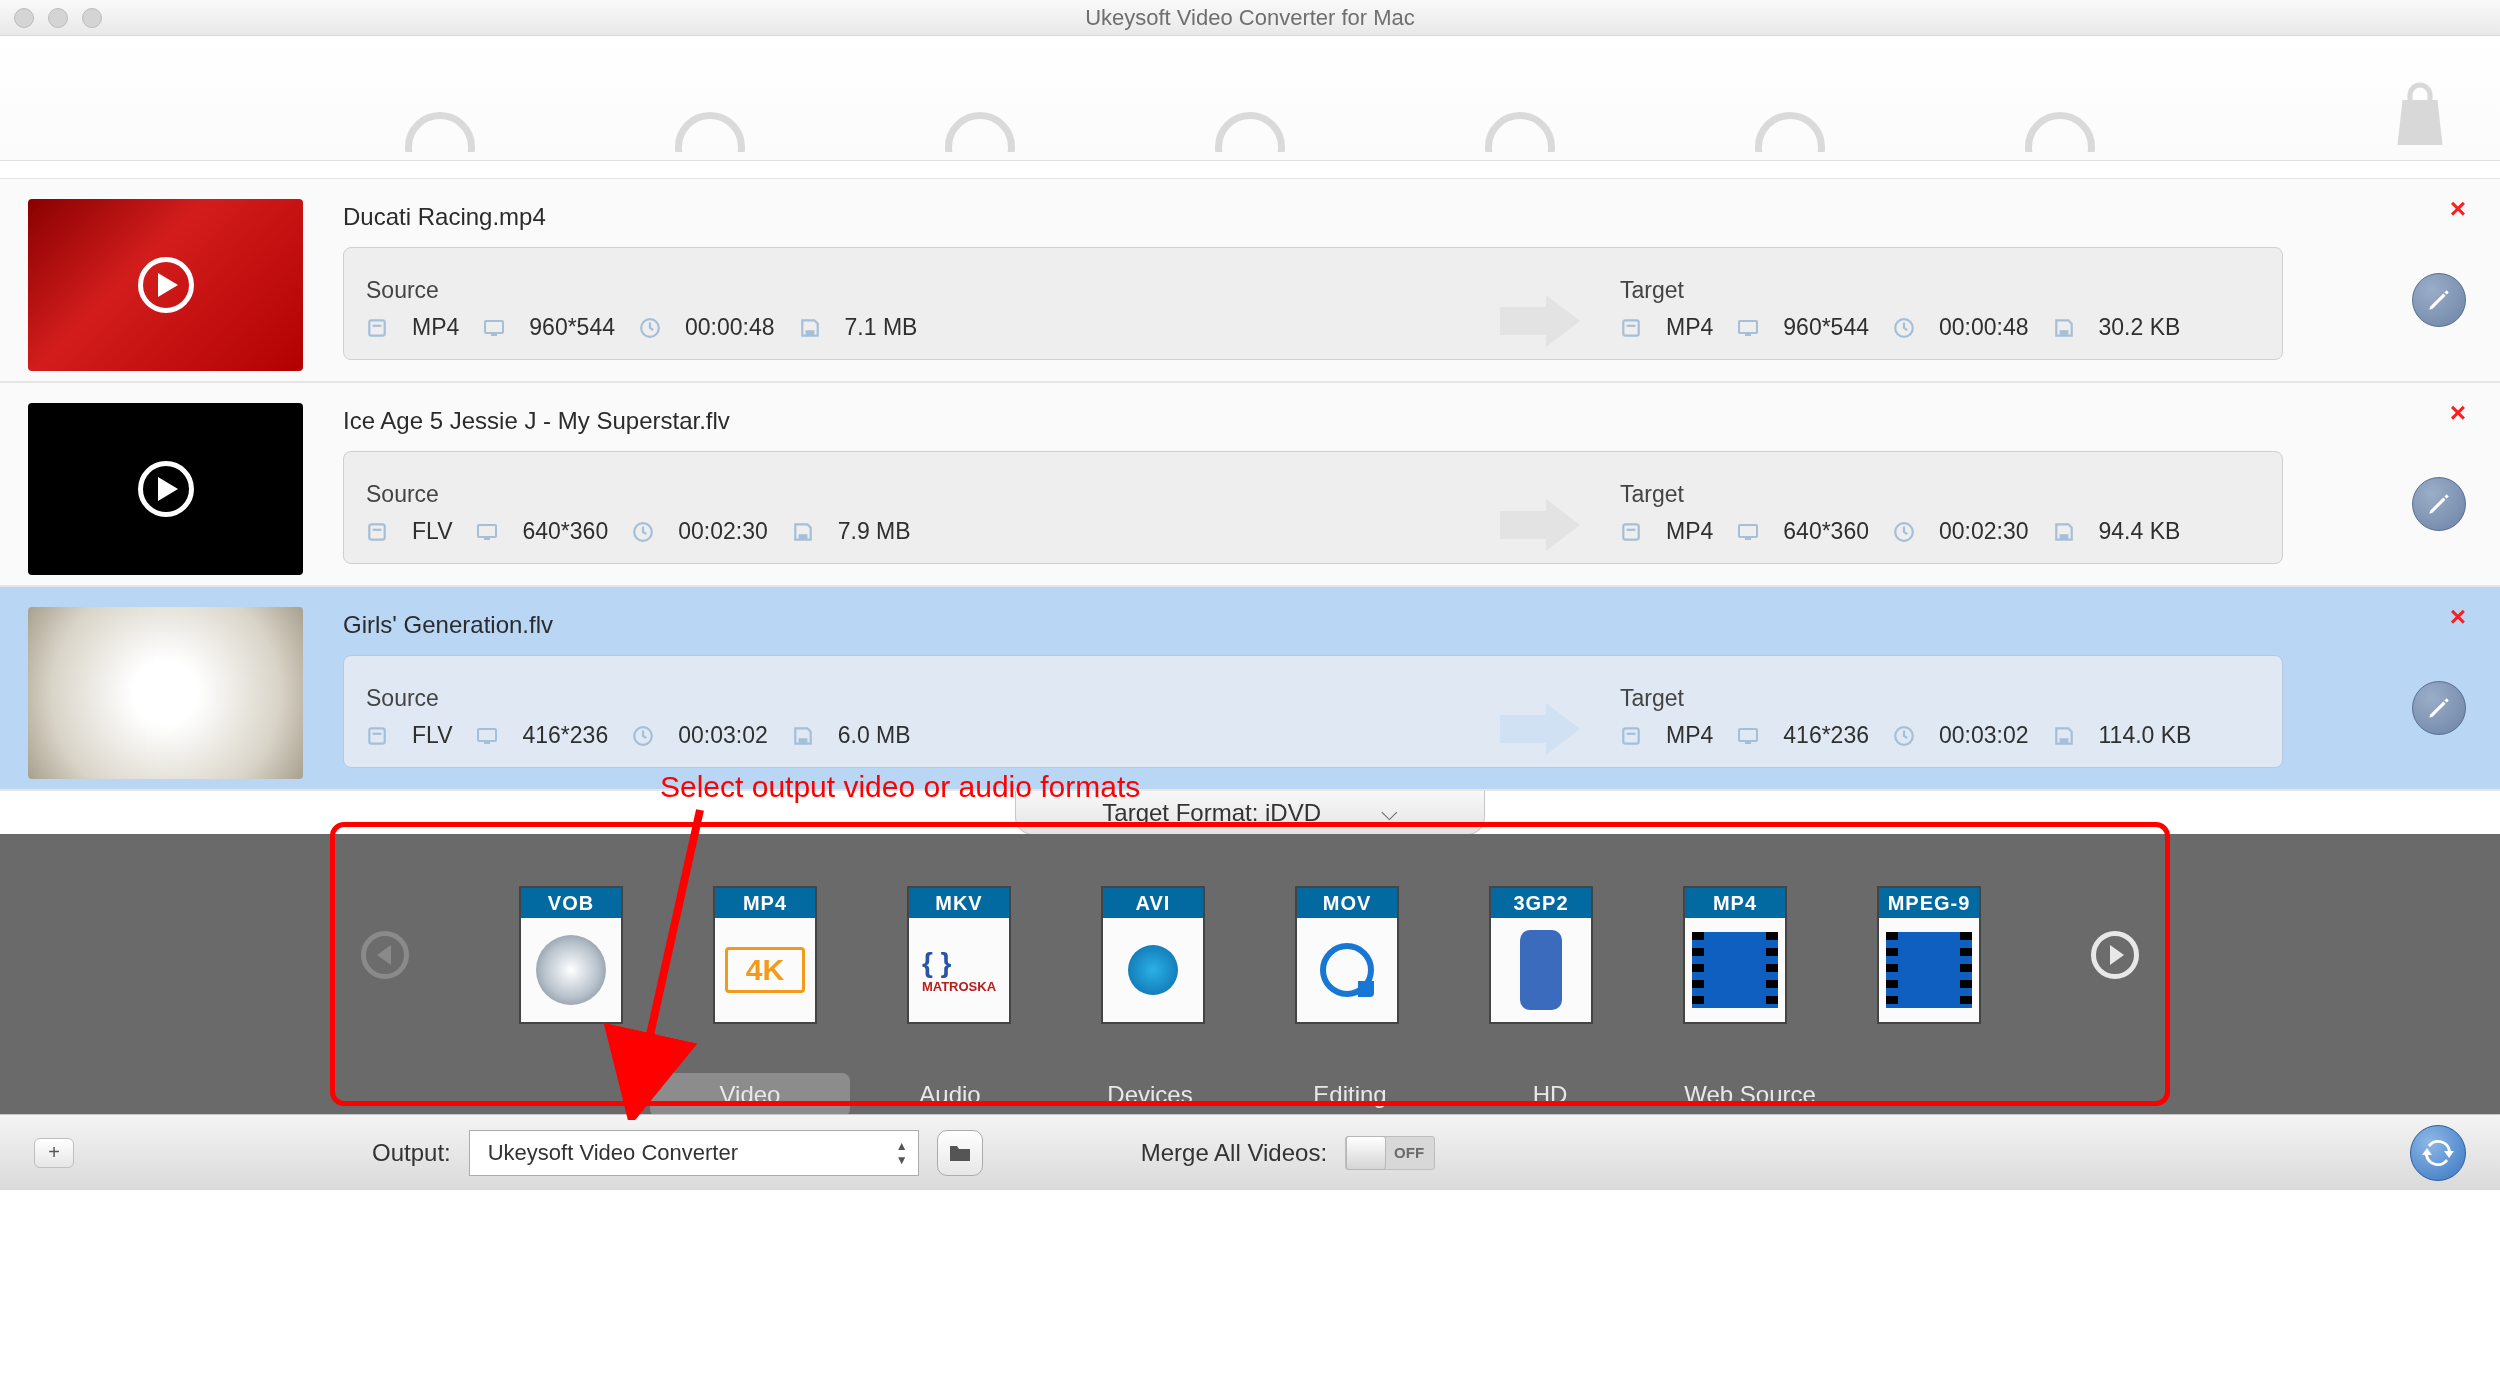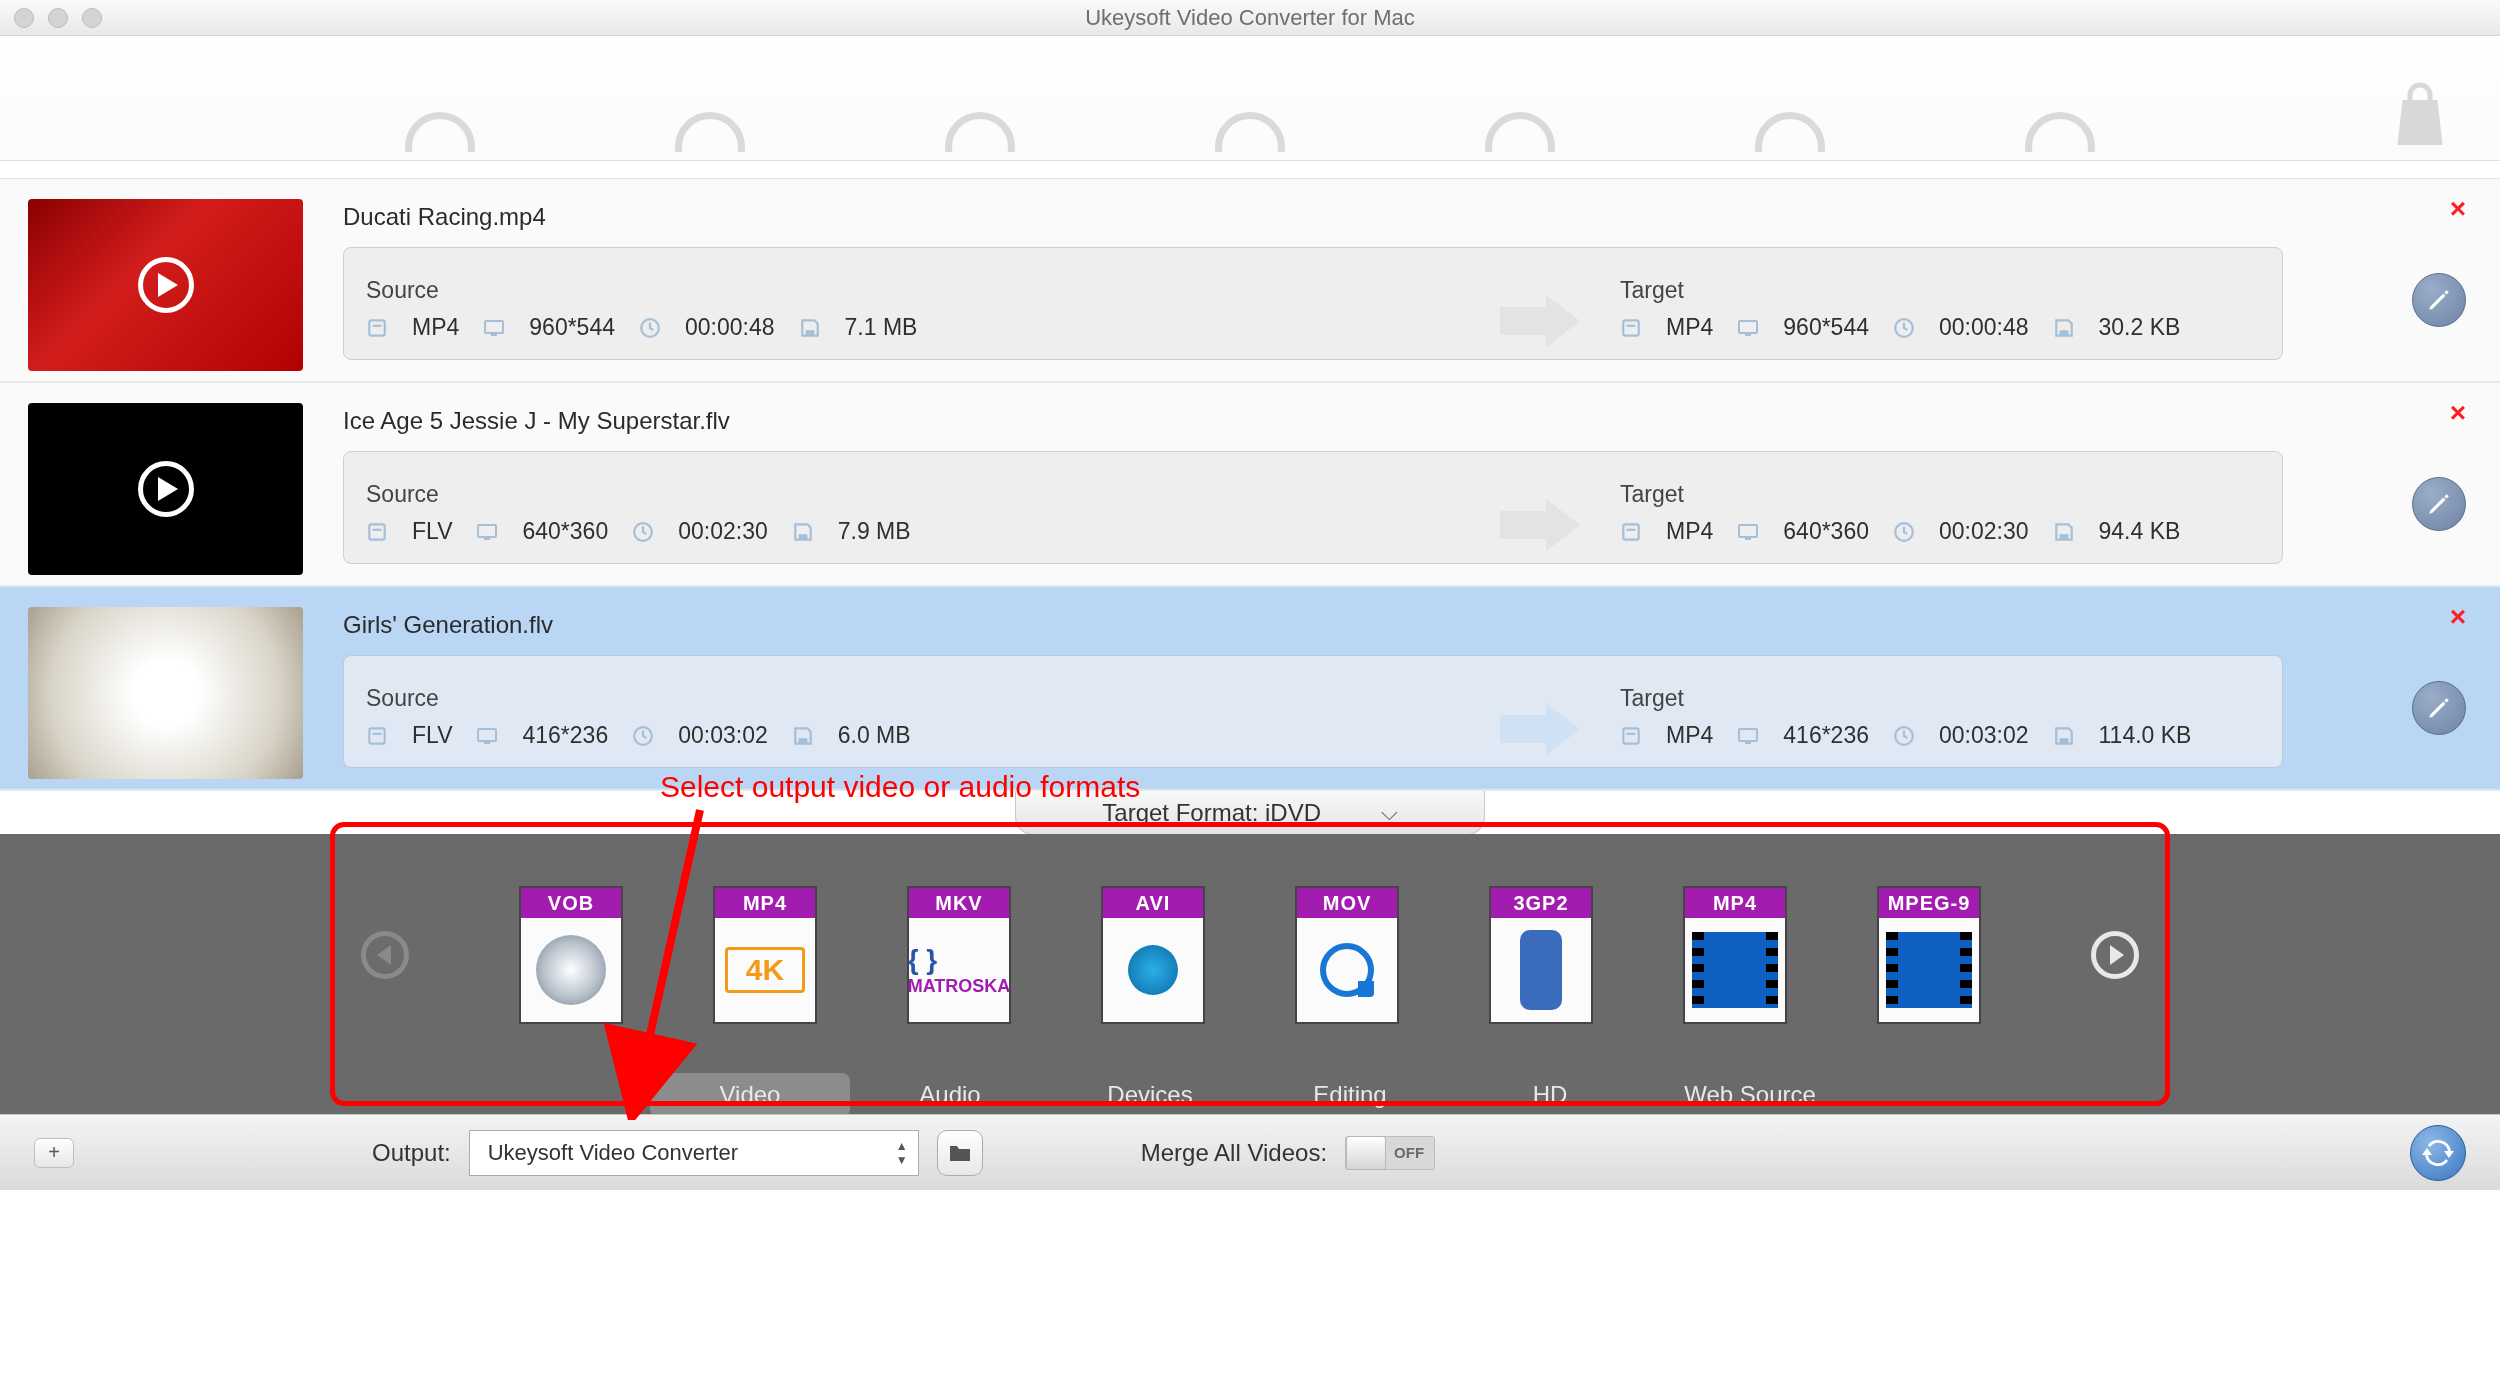--- a/index.html
+++ b/index.html
@@ -145,34 +145,34 @@
   .nav-circ.active { border-color:#e8e8e8; color:#e8e8e8; }
   .nav-circ .ar { width:0;height:0; border-top:10px solid transparent; border-bottom:10px solid transparent; }
   .nav-circ.left .ar { border-right:14px solid currentColor; margin-right:3px;}
   .nav-circ.right .ar { border-left:14px solid currentColor; margin-left:3px;}
 
   .fmt {
     width:104px; height:138px; background:#fbfbfb;
     border:2px solid #444; position:relative;
     display:flex; flex-direction:column; align-items:center;
   }
-  .fmt .top { height:30px; width:100%; background:#a21caf; color:#fff; font-weight:700; font-size:20px; display:flex; align-items:center; justify-content:center; letter-spacing:1px;}
+  .fmt .top { height:30px; width:100%; background:#0369a1; color:#fff; font-weight:700; font-size:20px; display:flex; align-items:center; justify-content:center; letter-spacing:1px;}
   .fmt .body { flex:1; width:100%; display:flex; align-items:center; justify-content:center; }
   .fmt .badge4k { color:#f29a1a; font-weight:800; font-size:30px; border:3px solid #f29a1a; padding:3px 18px; border-radius:4px;}
   .fmt .mkvshape { color:#2a55a7; font-weight:800; font-size:28px; }
   .fmt .qtcirc { width:54px;height:54px;border:6px solid #1877d4;border-radius:50%;position:relative;}
   .fmt .qtcirc:after{content:"";position:absolute;right:-6px;bottom:-6px;width:16px;height:16px;background:#1877d4;border-radius:0 0 4px 0;}
   .fmt .avi { width:50px;height:50px;background:radial-gradient(#2bb0e6,#0a6aa8);border-radius:50%;}
   .fmt .film { width:62px;height:76px;background:#0e5fbf; position:relative;}
   .fmt .film:before,.fmt .film:after{content:"";position:absolute;top:0;bottom:0;width:12px;background:repeating-linear-gradient(#000 0 8px,#0e5fbf 8px 16px);}
   .fmt .film:before{left:-12px;} .fmt .film:after{right:-12px;}
   .fmt .vob { width:70px;height:70px;background:radial-gradient(#fff,#b8c2cc 55%,#6d7a88);border-radius:50%;}
   .fmt .g3 { width:42px; height:80px; background:#3a6bbd; border-radius:10px;}
 
-  .sub { font-size:18px; color:#a21caf; }
+  .sub { font-size:13px; color:#b91c1c; }
 
   .tab-row {
     display:flex; justify-content:center; gap:0; height:64px; align-items:center;
     padding-bottom:10px;
   }
   .ftab {
     min-width:200px; padding:8px 30px; text-align:center; color:#e8e8e8; font-size:24px;
     border-radius:8px;
     margin-top:36px;
   }

